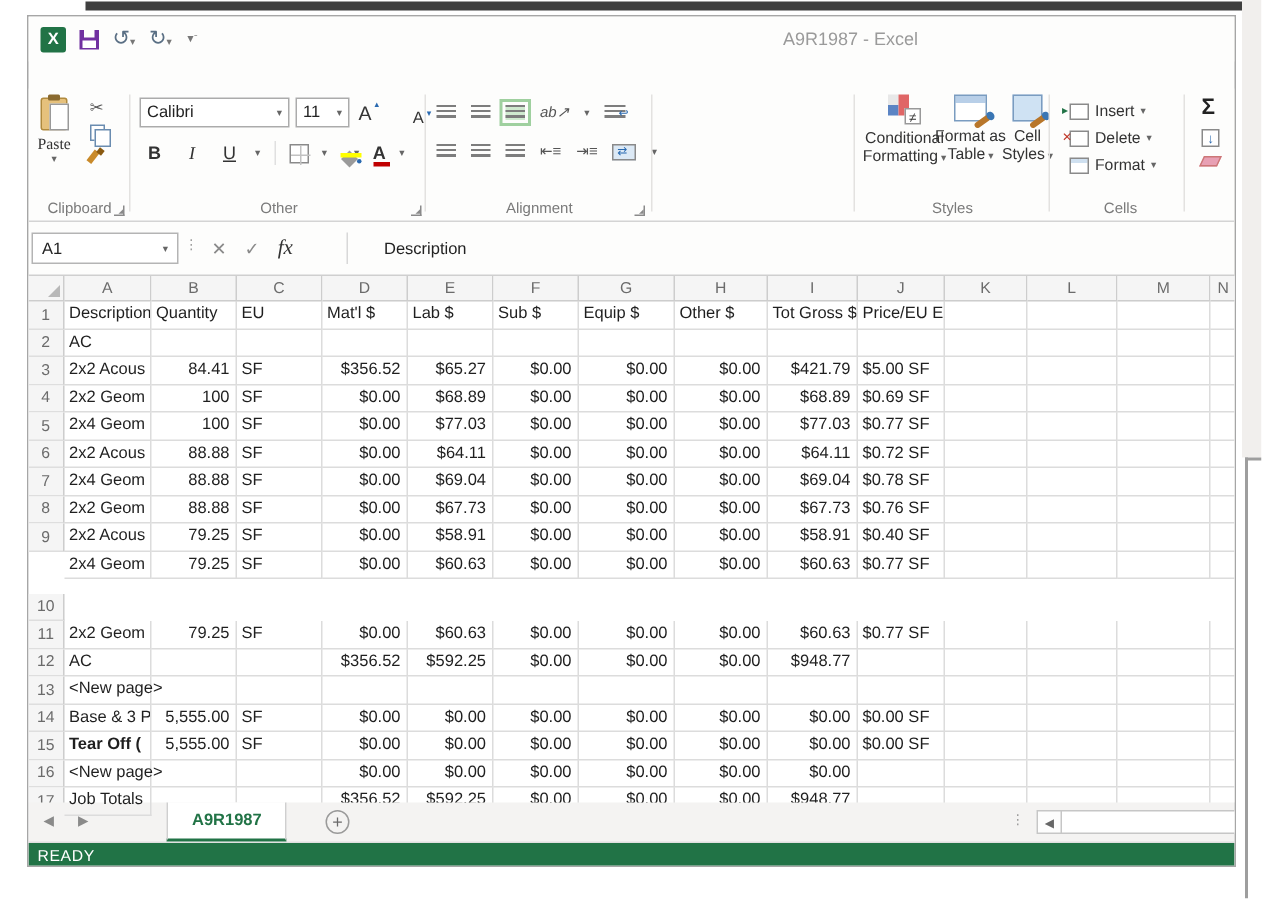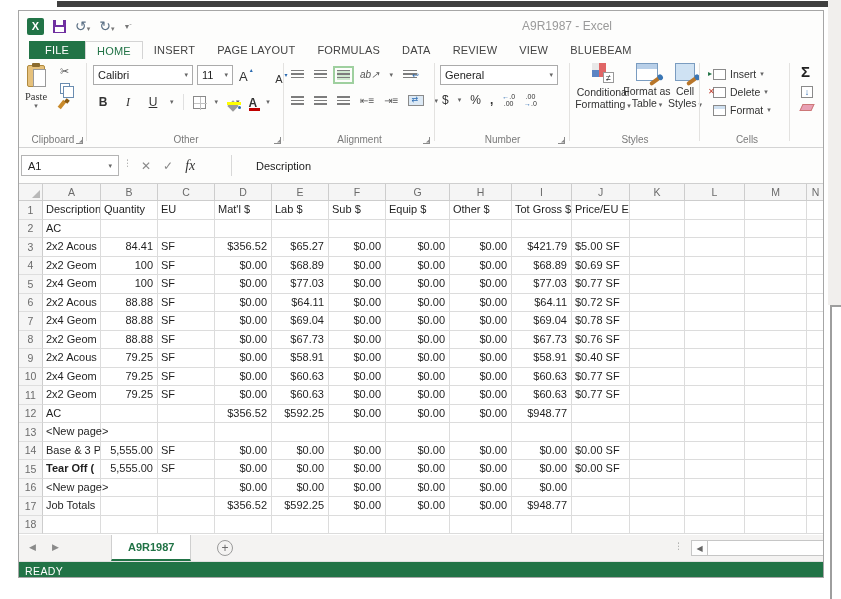--- a/index.html
+++ b/index.html
@@ -151,31 +151,20 @@
       <div class="abs" id="qat">
         <span class="xl-logo">X</span>
         <span class="save-ic"></span>
         <span><span class="undo-ic">↺</span><span class="mini-drop">▾</span></span>
         <span><span class="redo-ic">↻</span><span class="mini-drop">▾</span></span>
         <span class="mini-drop">▼̄</span>
       </div>
       <div class="abs" id="win-title">A9R1987 - Excel</div>
     </div>
 
-    <div class="abs" id="tabrow">
-        <div class="rtab file">FILE</div>
-        <div class="rtab active">HOME</div>
-        <div class="rtab">INSERT</div>
-        <div class="rtab">PAGE LAYOUT</div>
-        <div class="rtab">FORMULAS</div>
-        <div class="rtab">DATA</div>
-        <div class="rtab">REVIEW</div>
-        <div class="rtab">VIEW</div>
-        <div class="rtab">BLUEBEAM</div>
-      </div>
 
     <div class="abs" id="ribbon">
 
       <div class="group" style="left:2px;width:64px;">
         <div class="abs" style="left:4px;top:6px;text-align:center;font-family:Liberation Serif, serif;">
           <div class="clipboard-ic" style="margin:0 auto;"></div>
           <div style="font-size:10.5px;color:#333;margin-top:4px;">Paste</div>
           <div class="drop7">▾</div>
         </div>
         <div class="abs" style="left:38px;top:6px;display:flex;flex-direction:column;gap:5px;align-items:center;">
@@ -233,36 +222,20 @@
           <span style="font-size:10px;color:#555;">⇤≡</span>
           <span style="font-size:10px;color:#555;">⇥≡</span>
           <span class="merge-ic"></span>
             <span class="drop7">▾</span>
         </div>
         <div class="glabel">Alignment</div>
         <div class="launcher" style="right:2px;"></div>
       </div>
       <div class="gsep" style="left:415px;"></div>
 
-      <div class="group" style="left:419px;width:129px;">
-        <div class="abs combo" style="left:2px;top:6px;width:118px;">
-          <span>General</span>
-            <span class="arr">▾</span>
-        </div>
-        <div class="abs" style="left:4px;top:34px;display:flex;align-items:center;gap:9px;font-size:12px;color:#333;">
-          <span>$</span>
-          <span class="drop7">▾</span>
-          <span>%</span>
-          <span style="font-weight:bold;">,</span>
-          <span class="dec-ic"><b>←</b>.0<br>.00</span>
-          <span class="dec-ic">.00<br><b>→</b>.0</span>
-        </div>
-        <div class="glabel">Number</div>
-        <div class="launcher" style="right:2px;"></div>
-      </div>
       <div class="gsep" style="left:550px;"></div>
 
       <div class="group" style="left:552px;width:128px;">
         <div class="bigbtn" style="left:0px;">
           <div class="cf-ic">
             <span class="sq" style="left:0;top:0;background:#e8e8e8;"></span>
             <span class="sq" style="left:7px;top:0;background:#e06666;"></span>
             <span class="sq" style="left:0;top:7px;background:#5b84c4;"></span>
             <span class="sq" style="left:7px;top:7px;background:#e06666;"></span>
             <span class="cf-ne">≠</span>
@@ -500,21 +473,21 @@
           <div class="cell num" style="width: 64px;">$0.00</div>
           <div class="cell num" style="width: 62px;">$0.00</div>
           <div class="cell num" style="width: 60px;">$58.91</div>
           <div class="cell spill" style="width: 58px;">$0.40 SF</div>
           <div class="cell" style="width: 55px;"></div>
           <div class="cell" style="width: 60px;"></div>
           <div class="cell" style="width: 62px;"></div>
           <div class="cell" style="width: 18px;"></div>
         </div>
         <div class="grow-r">
-          <div class="rn" style="width: 24px;">10</div>
+          <div class="rn" style="width: 24px; margin-top: 28px;">10</div>
           <div class="cell" style="width: 58px;">2x4 Geom</div>
           <div class="cell num" style="width: 57px;">79.25</div>
           <div class="cell" style="width: 57px;">SF</div>
           <div class="cell num" style="width: 57px;">$0.00</div>
           <div class="cell num" style="width: 57px;">$60.63</div>
           <div class="cell num" style="width: 57px;">$0.00</div>
           <div class="cell num" style="width: 64px;">$0.00</div>
           <div class="cell num" style="width: 62px;">$0.00</div>
           <div class="cell num" style="width: 60px;">$60.63</div>
           <div class="cell spill" style="width: 58px;">$0.77 SF</div>

